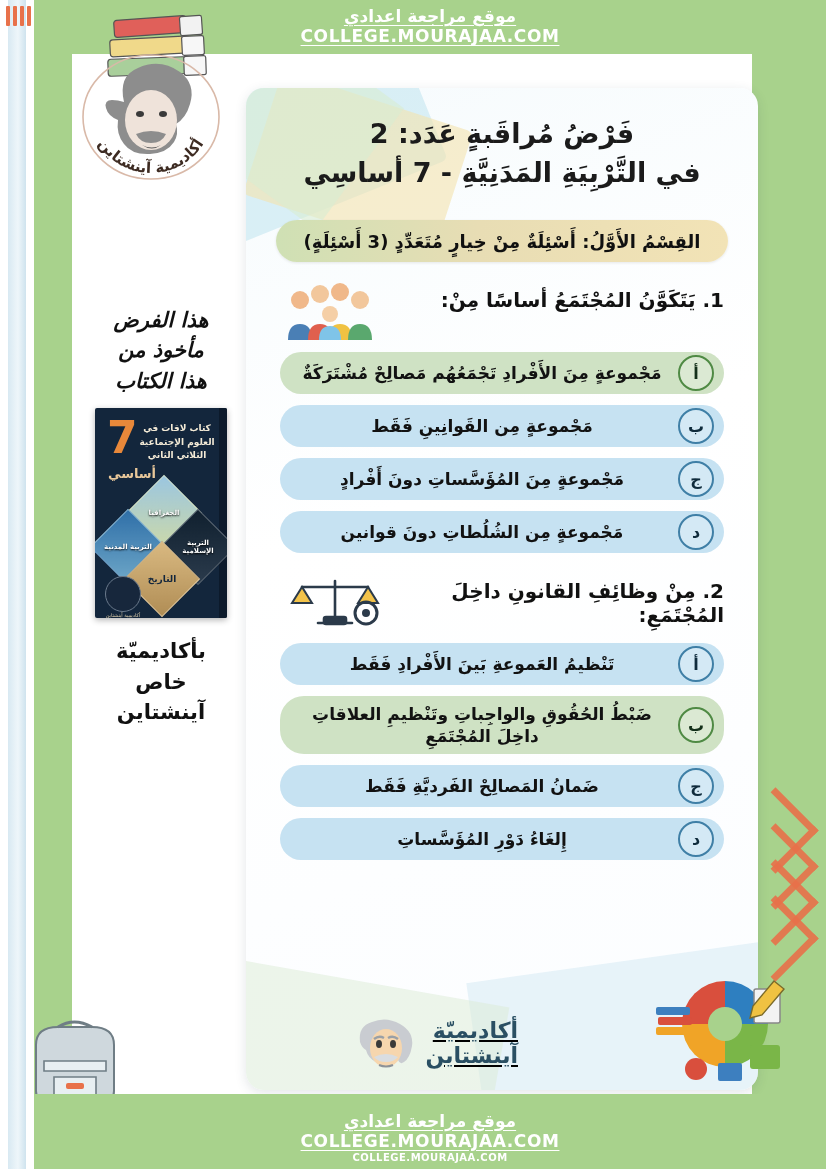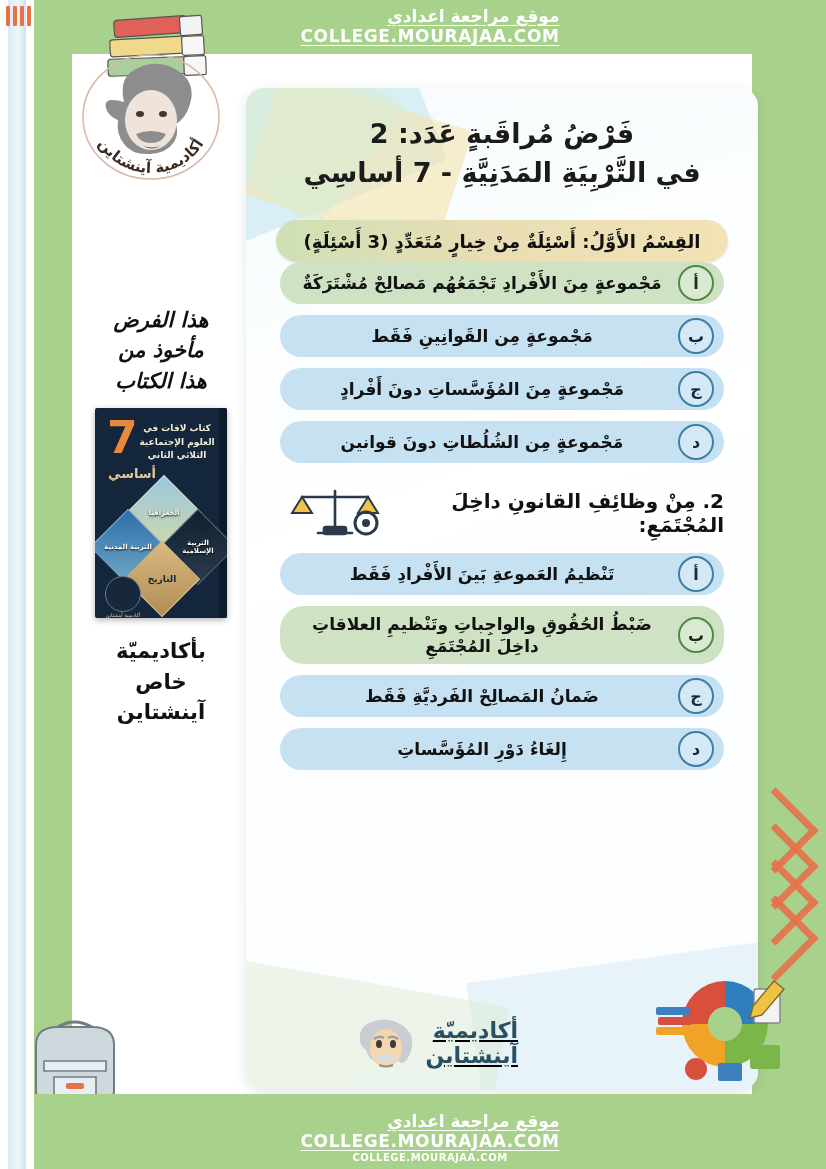--- a/index.html
+++ b/index.html
@@ -39,21 +39,21 @@
   }
 
   
   .band{
     position:absolute;left:34px;width:792px;height:54px;
     background:#a8d28c;
     display:flex;align-items:center;justify-content:center;
   }
   .band-top{top:0;}
   .band-bottom{top:1094px;height:75px;}
-  .band-inner{text-align:right;line-height:1.15;}
+  .band-inner{text-align:center;line-height:1.15;}
   .band-ar{
     font-size:17px;font-weight:700;color:#ffffff;
     text-decoration:underline;text-underline-offset:3px;
     display:block;
   }
   .band-url{
     font-size:17px;font-weight:700;color:#ffffff;letter-spacing:.6px;
     text-decoration:underline;text-underline-offset:3px;
     display:block;direction:ltr;
   }
@@ -342,20 +342,39 @@
 
     <div class="title">
       <span>فَرْضُ مُراقَبةٍ عَدَد: 2</span>
       <span>في التَّرْبِيَةِ المَدَنِيَّةِ - 7 أساسِي</span>
     </div>
 
     <div class="section-banner">
       <div class="section-banner-text">القِسْمُ الأَوَّلُ: أَسْئِلَةٌ مِنْ خِيارٍ مُتَعَدِّدٍ (3 أَسْئِلَةٍ)</div>
     </div>
 
+    <div class="question">
+      <div class="q-text">1. يَتَكَوَّنُ المُجْتَمَعُ أساسًا مِنْ:</div>
+      <div class="q-art">
+        <svg viewBox="0 0 110 62" width="110" height="62">
+          <g>
+            <circle cx="20" cy="18" r="9" fill="#f0b88a"></circle>
+              <path d="M8 58 q0-16 12-16 q12 0 12 16z" fill="#4a7fb5"></path>
+            <circle cx="40" cy="12" r="9" fill="#f2c79c"></circle>
+              <path d="M28 58 q0-16 12-16 q12 0 12 16z" fill="#e0604e"></path>
+            <circle cx="60" cy="10" r="9" fill="#f0b88a"></circle>
+              <path d="M48 58 q0-16 12-16 q12 0 12 16z" fill="#f0c242"></path>
+            <circle cx="80" cy="18" r="9" fill="#f2c79c"></circle>
+              <path d="M68 58 q0-16 12-16 q12 0 12 16z" fill="#5aa86e"></path>
+            <circle cx="50" cy="32" r="8" fill="#f5cfa6"></circle>
+              <path d="M39 58 q0-14 11-14 q11 0 11 14z" fill="#7fc4e8"></path>
+          </g>
+        </svg>
+      </div>
+    </div>
 
     <div class="opt green">
       <div class="opt-letter">أ</div>
       <div class="opt-text">مَجْموعةٍ مِنَ الأَفْرادِ تَجْمَعُهُم مَصالِحْ مُشْتَرَكَةٌ</div>
     </div>
     <div class="opt blue">
       <div class="opt-letter">ب</div>
       <div class="opt-text">مَجْموعةٍ مِن القَوانِينِ فَقَط</div>
     </div>
     <div class="opt blue">

